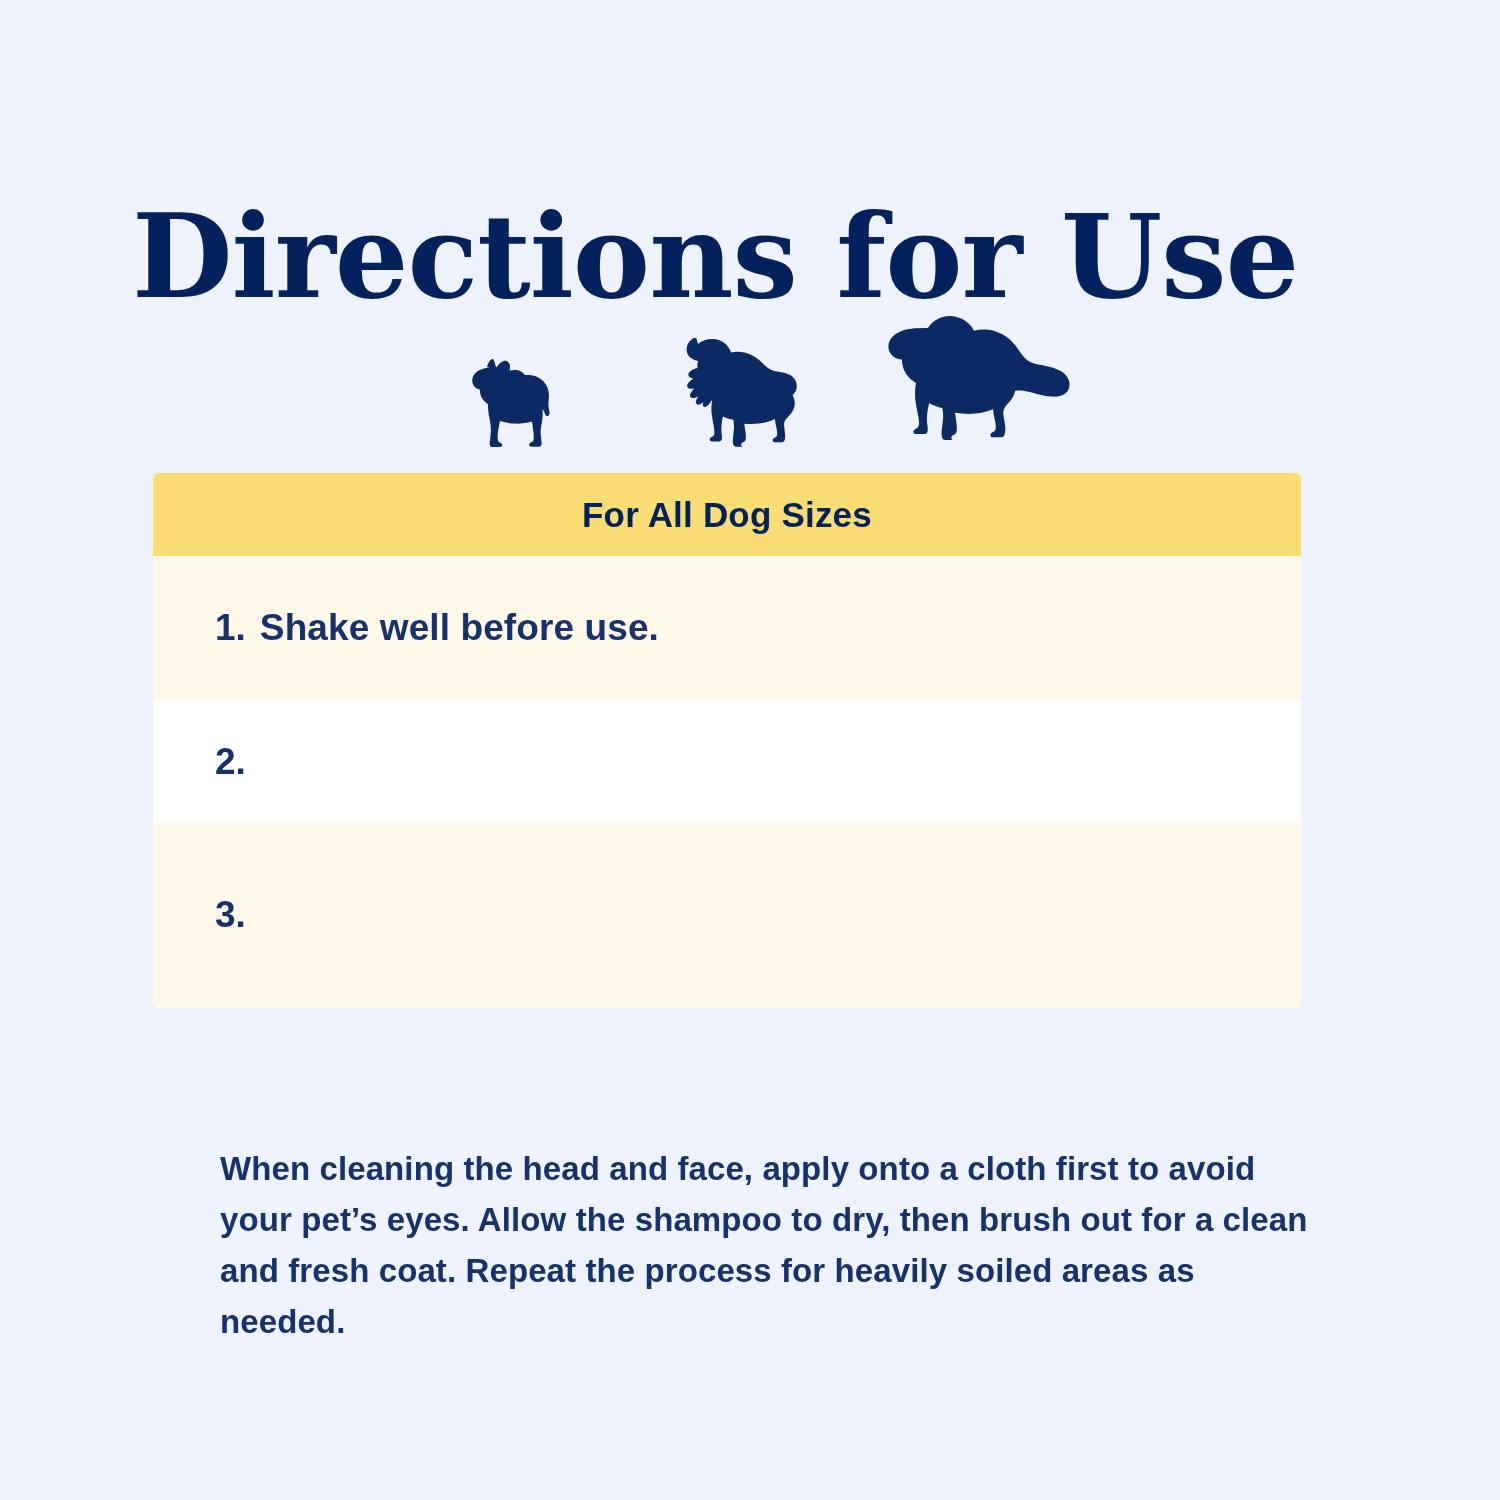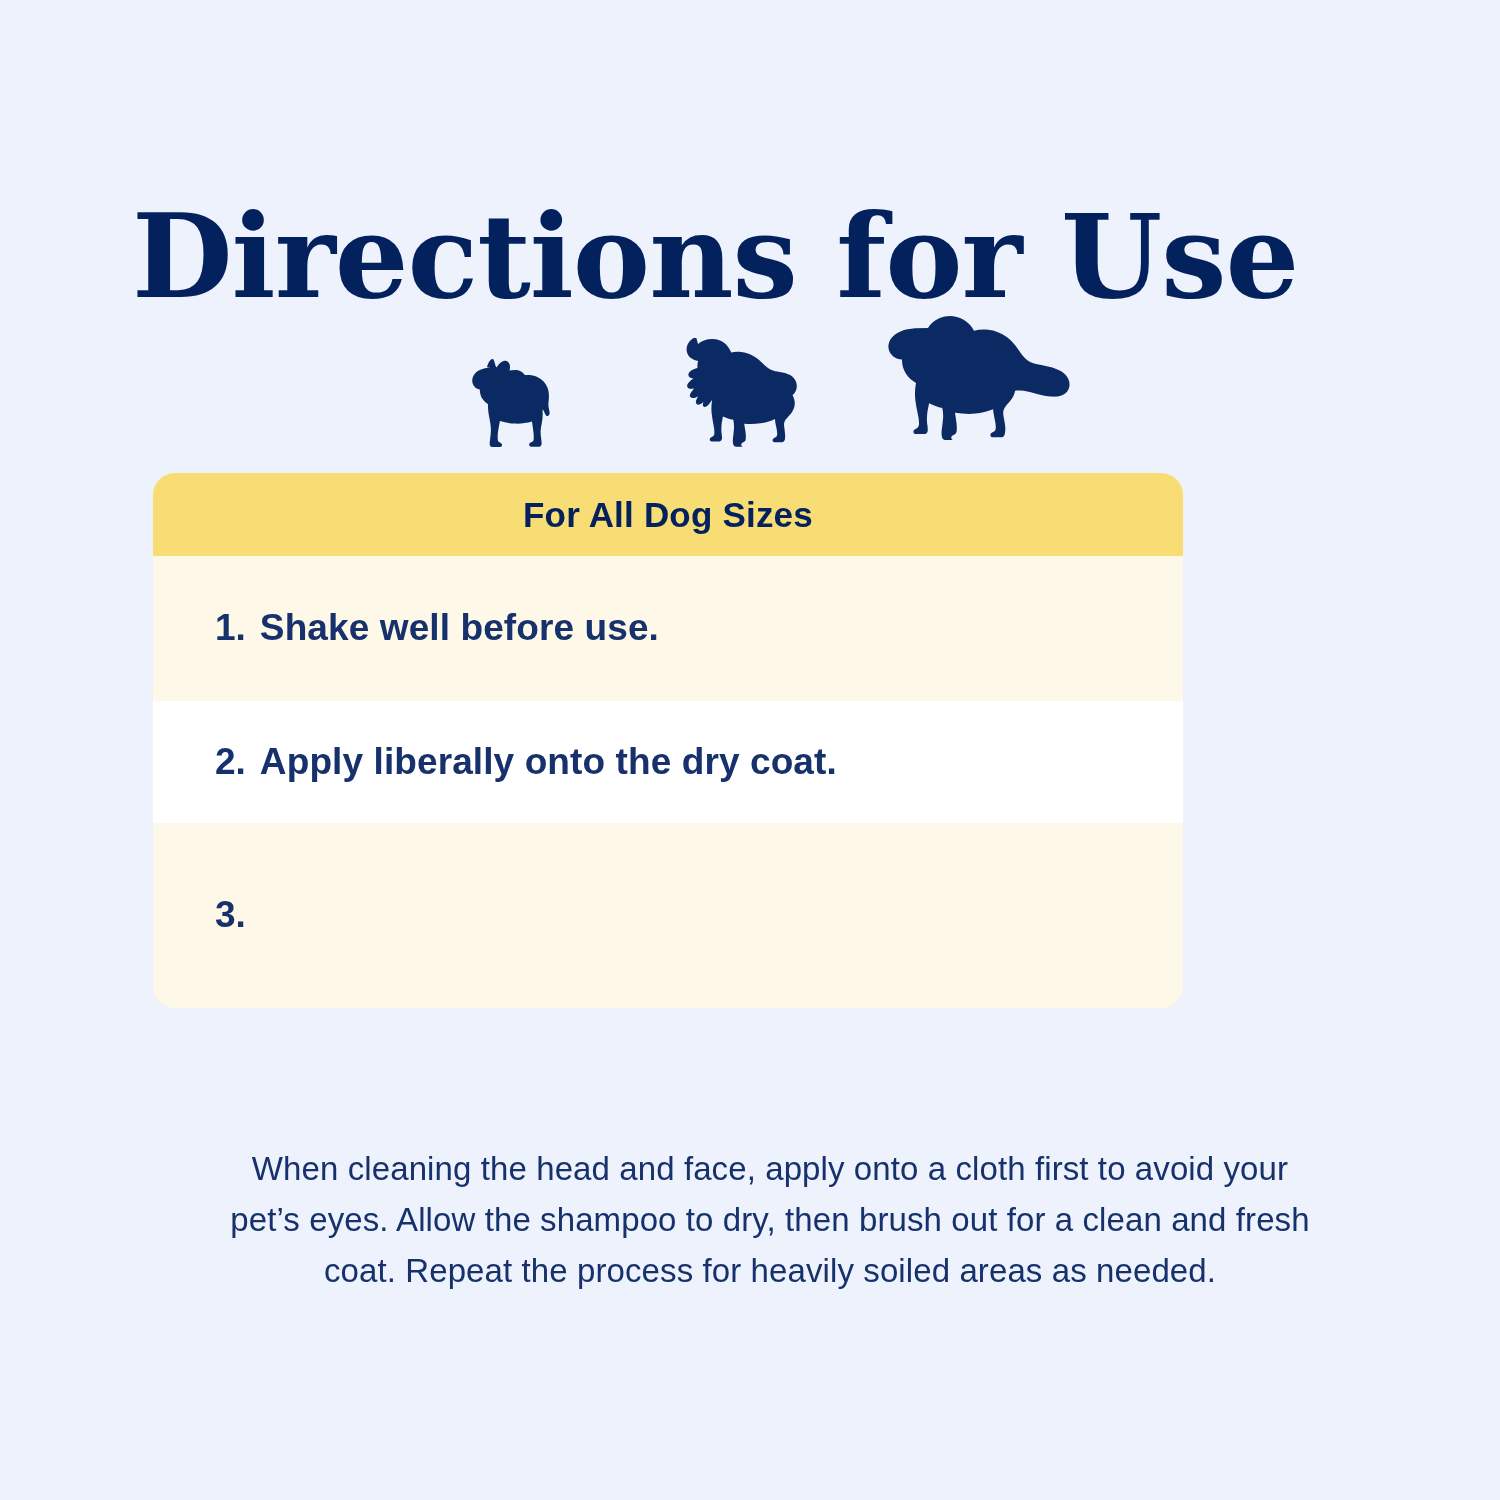--- a/index.html
+++ b/index.html
@@ -53,22 +53,22 @@
   .dog-fig svg { display: block; }
   .dog-small  { width: 112px; }
   .dog-medium { width: 152px; }
   .dog-large  { width: 192px; }
 
   
   .card {
     position: absolute;
     left: 133px;
     top: 473px;
-    width: 1030px;
-    border-radius: 22px;
+    width: 1148px;
+    border-radius: 6px;
     overflow: hidden;
     background: #fdf8e8;
   }
   .card-header {
     background: #f8dd74;
     height: 83px;
     display: flex;
     align-items: center;
     justify-content: center;
   }
@@ -111,26 +111,26 @@
     color: #16316b;
     letter-spacing: 0.1px;
   }
 
   
   .note {
     position: absolute;
     left: 200px;
     top: 1110px;
     width: 1100px;
-    text-align: center;
     font-family: "Liberation Sans", sans-serif;
     font-size: 33px;
     line-height: 1.55;
     color: #16316b;
     letter-spacing: 0.1px;
+    font-weight: bold;
   }
 </style>
 </head>
 <body>
 
 <div class="page">
 
   <h1 class="title">Directions for Use</h1>
 
   <div class="dogs">
@@ -244,21 +244,20 @@
       <span class="card-header-title">For All Dog Sizes</span>
     </div>
 
     <div class="step step-cream step-1">
       <span class="step-num">1.</span>
       <span class="step-text">Shake well before use.</span>
     </div>
 
     <div class="step step-white step-2">
       <span class="step-num">2.</span>
-      <span class="step-text">Apply liberally onto the dry coat.</span>
     </div>
 
     <div class="step step-cream step-3">
       <span class="step-num">3.</span>
     </div>
 
   </div>
 
   <p class="note">When cleaning the head and face, apply onto a cloth first to avoid your pet’s eyes. Allow the shampoo to dry, then brush out for a clean and fresh coat. Repeat the process for heavily soiled areas as needed.</p>
 

